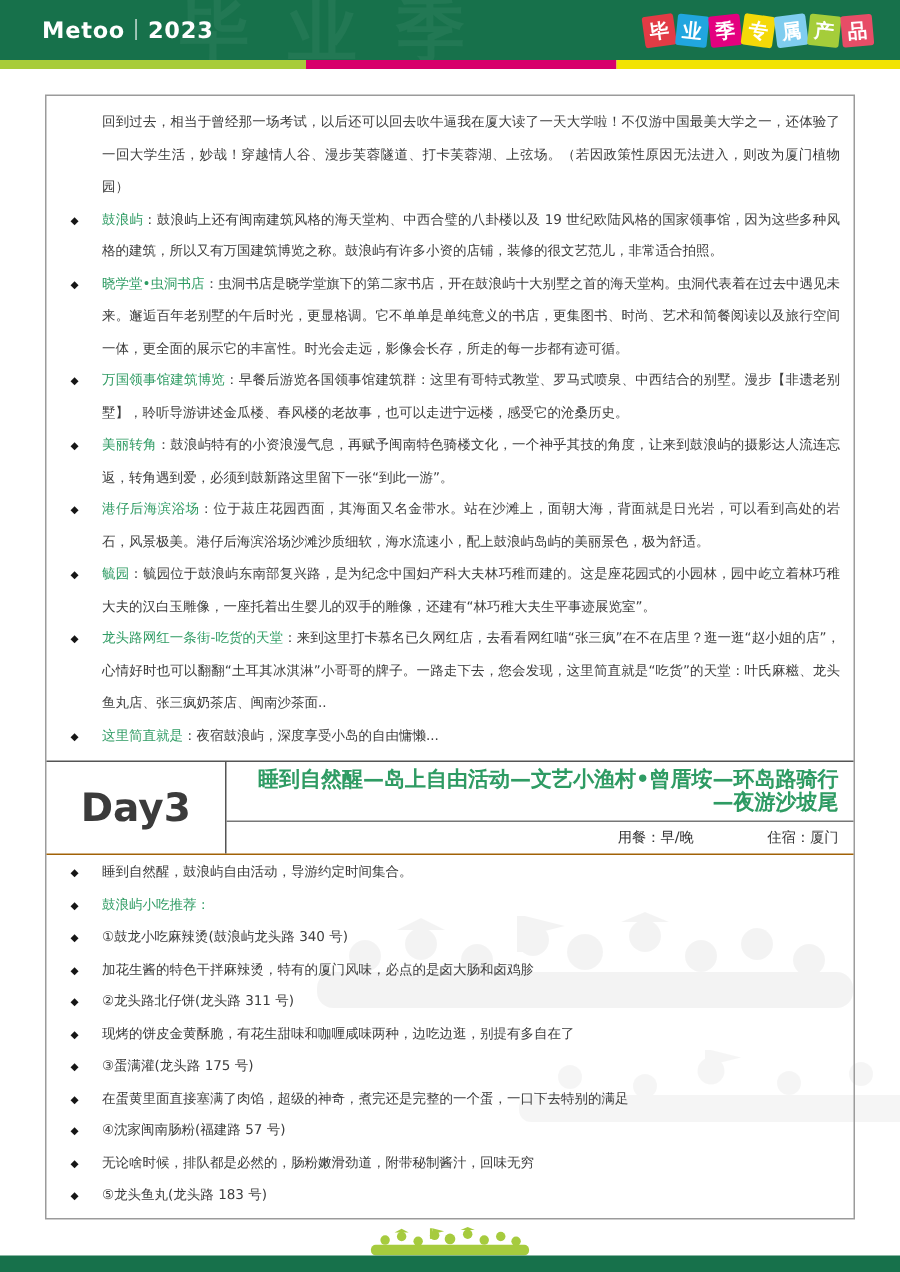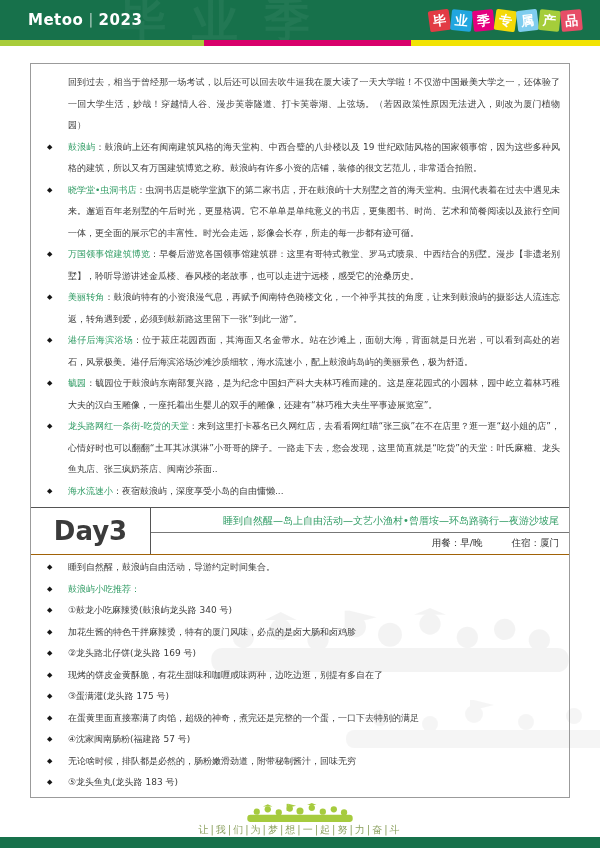--- a/index.html
+++ b/index.html
@@ -58,25 +58,25 @@
 
   
   .day3 { display:flex; border-top:1px solid #555; border-bottom:1px solid #a16207; margin-top:5px;text-align:right; }
   .day3-label {
     width:120px; flex:0 0 120px; border-right:1px solid #555;
     display:flex; align-items:center; justify-content:center;
     font-size:26px; font-weight:800; color:#3b3b3b; letter-spacing:0;
   }
   .day3-right { flex:1; }
   .day3-route {
-    padding:5px 10px 4px 12px; font-size:10px; line-height:15px;
-    border-bottom:1px solid #777; color:#2e9b63; font-weight:normal;
+    padding:5px 10px 4px 12px; font-size:14px; line-height:15px;
+    border-bottom:1px solid #777; color:#2e9b63; font-weight:bold;
   }
   .day3-meta { padding:4px 10px 4px 12px; font-size:9.5px; color:#333; }
-  .day3-meta .meals { margin-right:26px; }
+  .day3-meta .meals { margin-right:46px; }
 
   .lines { margin-top:2px; }
 
   
   .ftr { position:relative; text-align:center; margin-top:5px; }
   .crowd { display:block; margin:0 auto; }
   .slogan-cn { font-size:10px; color:#8ba05f; letter-spacing:2px; margin-top:1px; }
   .slogan-en { font-size:14px; font-weight:800; color:#79ad72; letter-spacing:1.5px; margin-top:1px; }
   .bottom-bar { position:absolute; left:0; right:0; bottom:0; height:11px; background:#17714b; }
 </style>
@@ -167,21 +167,21 @@
       <div class="item">
         <span class="bullet">◆</span>
         <p class="content"><span class="green-bold">毓园</span><span>：毓园位于鼓浪屿东南部复兴路，是为纪念中国妇产科大夫林巧稚而建的。这是座花园式的小园林，园中屹立着林巧稚大夫的汉白玉雕像，一座托着出生婴儿的双手的雕像，还建有“林巧稚大夫生平事迹展览室”。</span></p>
       </div>
       <div class="item">
         <span class="bullet">◆</span>
         <p class="content"><span class="green-bold">龙头路网红一条街-吃货的天堂</span><span>：来到这里打卡慕名已久网红店，去看看网红喵“张三疯”在不在店里？逛一逛“赵小姐的店”，心情好时也可以翻翻“土耳其冰淇淋”小哥哥的牌子。一路走下去，您会发现，这里简直就是“吃货”的天堂：叶氏麻糍、龙头鱼丸店、张三疯奶茶店、闽南沙茶面..</span></p>
       </div>
       <div class="item">
         <span class="bullet">◆</span>
-        <p class="content"><span class="green-bold">海水流速小</span><span>：夜宿鼓浪屿，深度享受小岛的自由慵懒...</span></p>
+        <p class="content"><span class="green-bold">这里简直就是</span><span>：夜宿鼓浪屿，深度享受小岛的自由慵懒...</span></p>
       </div>
 
       <div class="day3">
         <div class="day3-label">Day3</div>
         <div class="day3-right">
           <div class="day3-route">睡到自然醒—岛上自由活动—文艺小渔村•曾厝垵—环岛路骑行—夜游沙坡尾</div>
           <div class="day3-meta">
             <span class="meals">用餐：早/晚</span>
             <span>住宿：厦门</span>
           </div>
@@ -200,21 +200,21 @@
         <div class="item">
           <span class="bullet">◆</span>
           <p class="content">①鼓龙小吃麻辣烫(鼓浪屿龙头路 340 号)</p>
         </div>
         <div class="item">
           <span class="bullet">◆</span>
           <p class="content">加花生酱的特色干拌麻辣烫，特有的厦门风味，必点的是卤大肠和卤鸡胗</p>
         </div>
         <div class="item">
           <span class="bullet">◆</span>
-          <p class="content">②龙头路北仔饼(龙头路 169 号)</p>
+          <p class="content">②龙头路北仔饼(龙头路 311 号)</p>
         </div>
         <div class="item">
           <span class="bullet">◆</span>
           <p class="content">现烤的饼皮金黄酥脆，有花生甜味和咖喱咸味两种，边吃边逛，别提有多自在了</p>
         </div>
         <div class="item">
           <span class="bullet">◆</span>
           <p class="content">③蛋满灌(龙头路 175 号)</p>
         </div>
         <div class="item">

